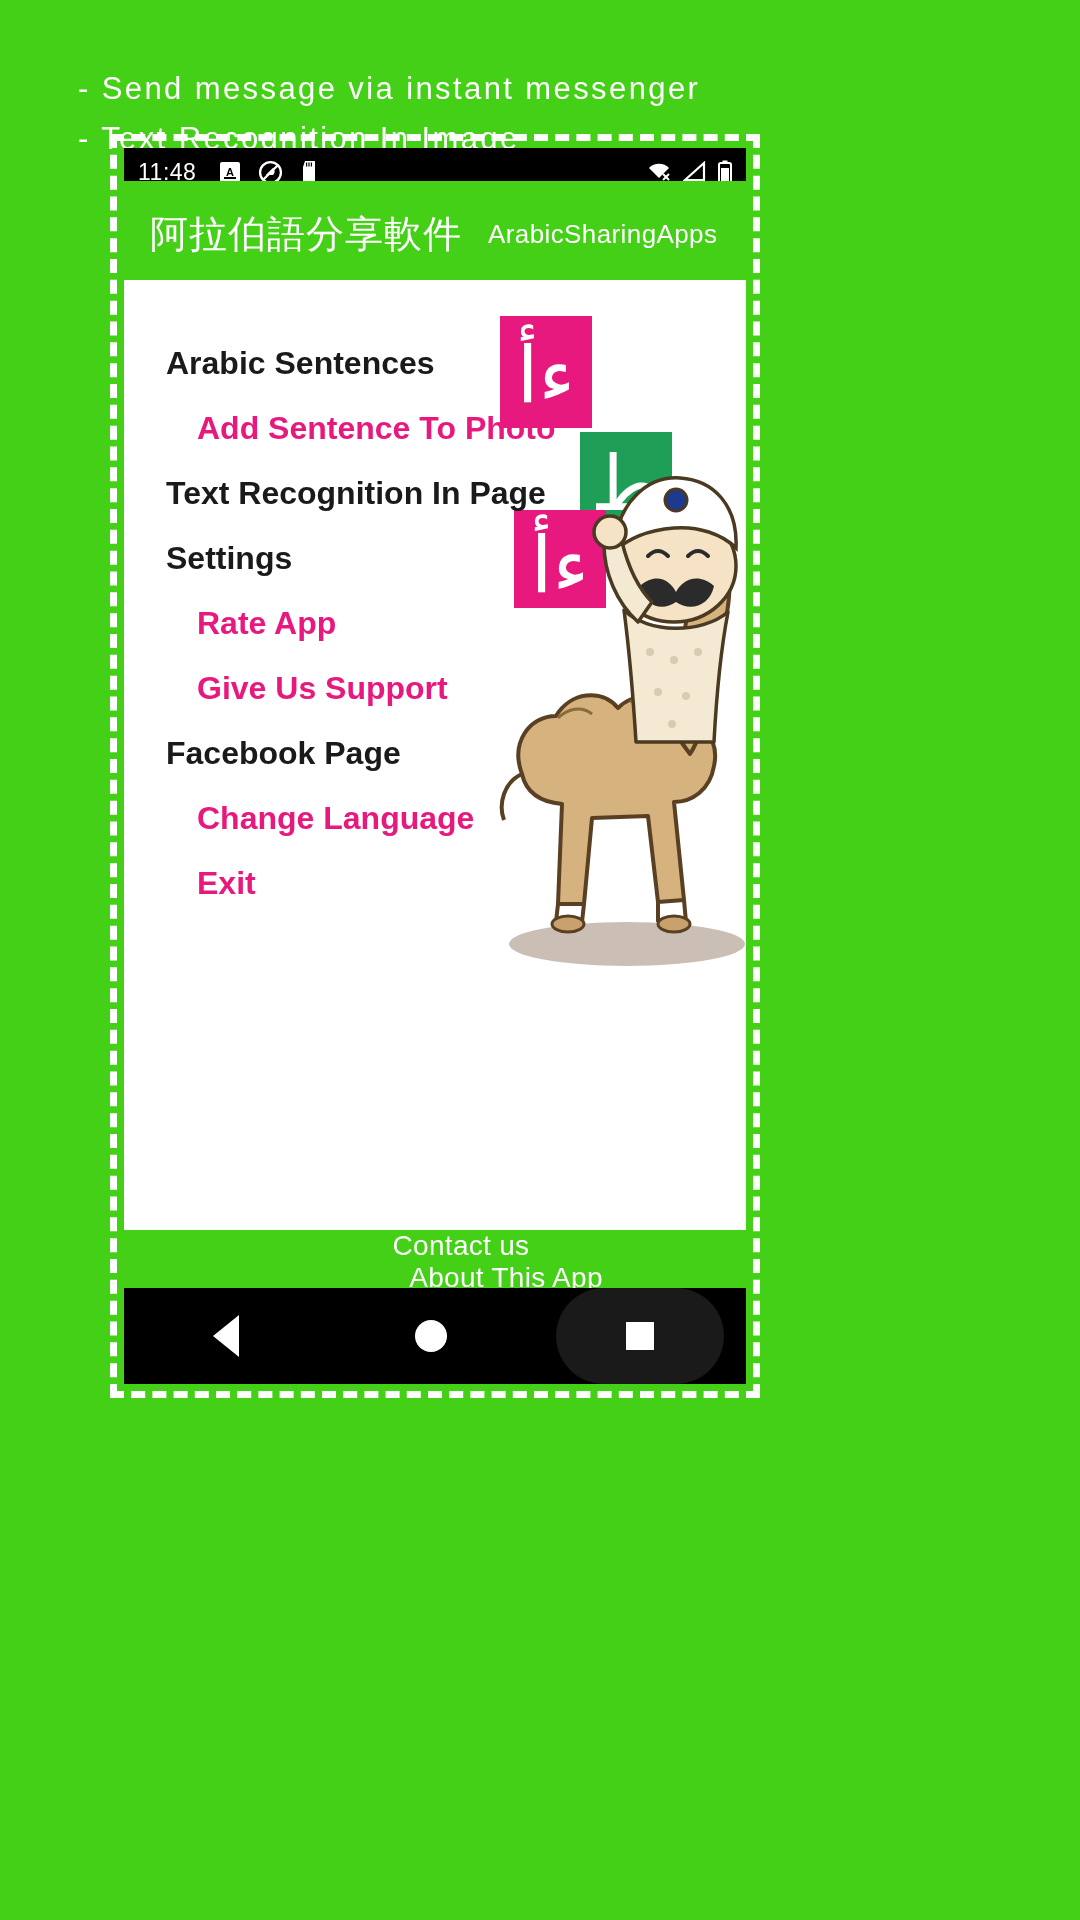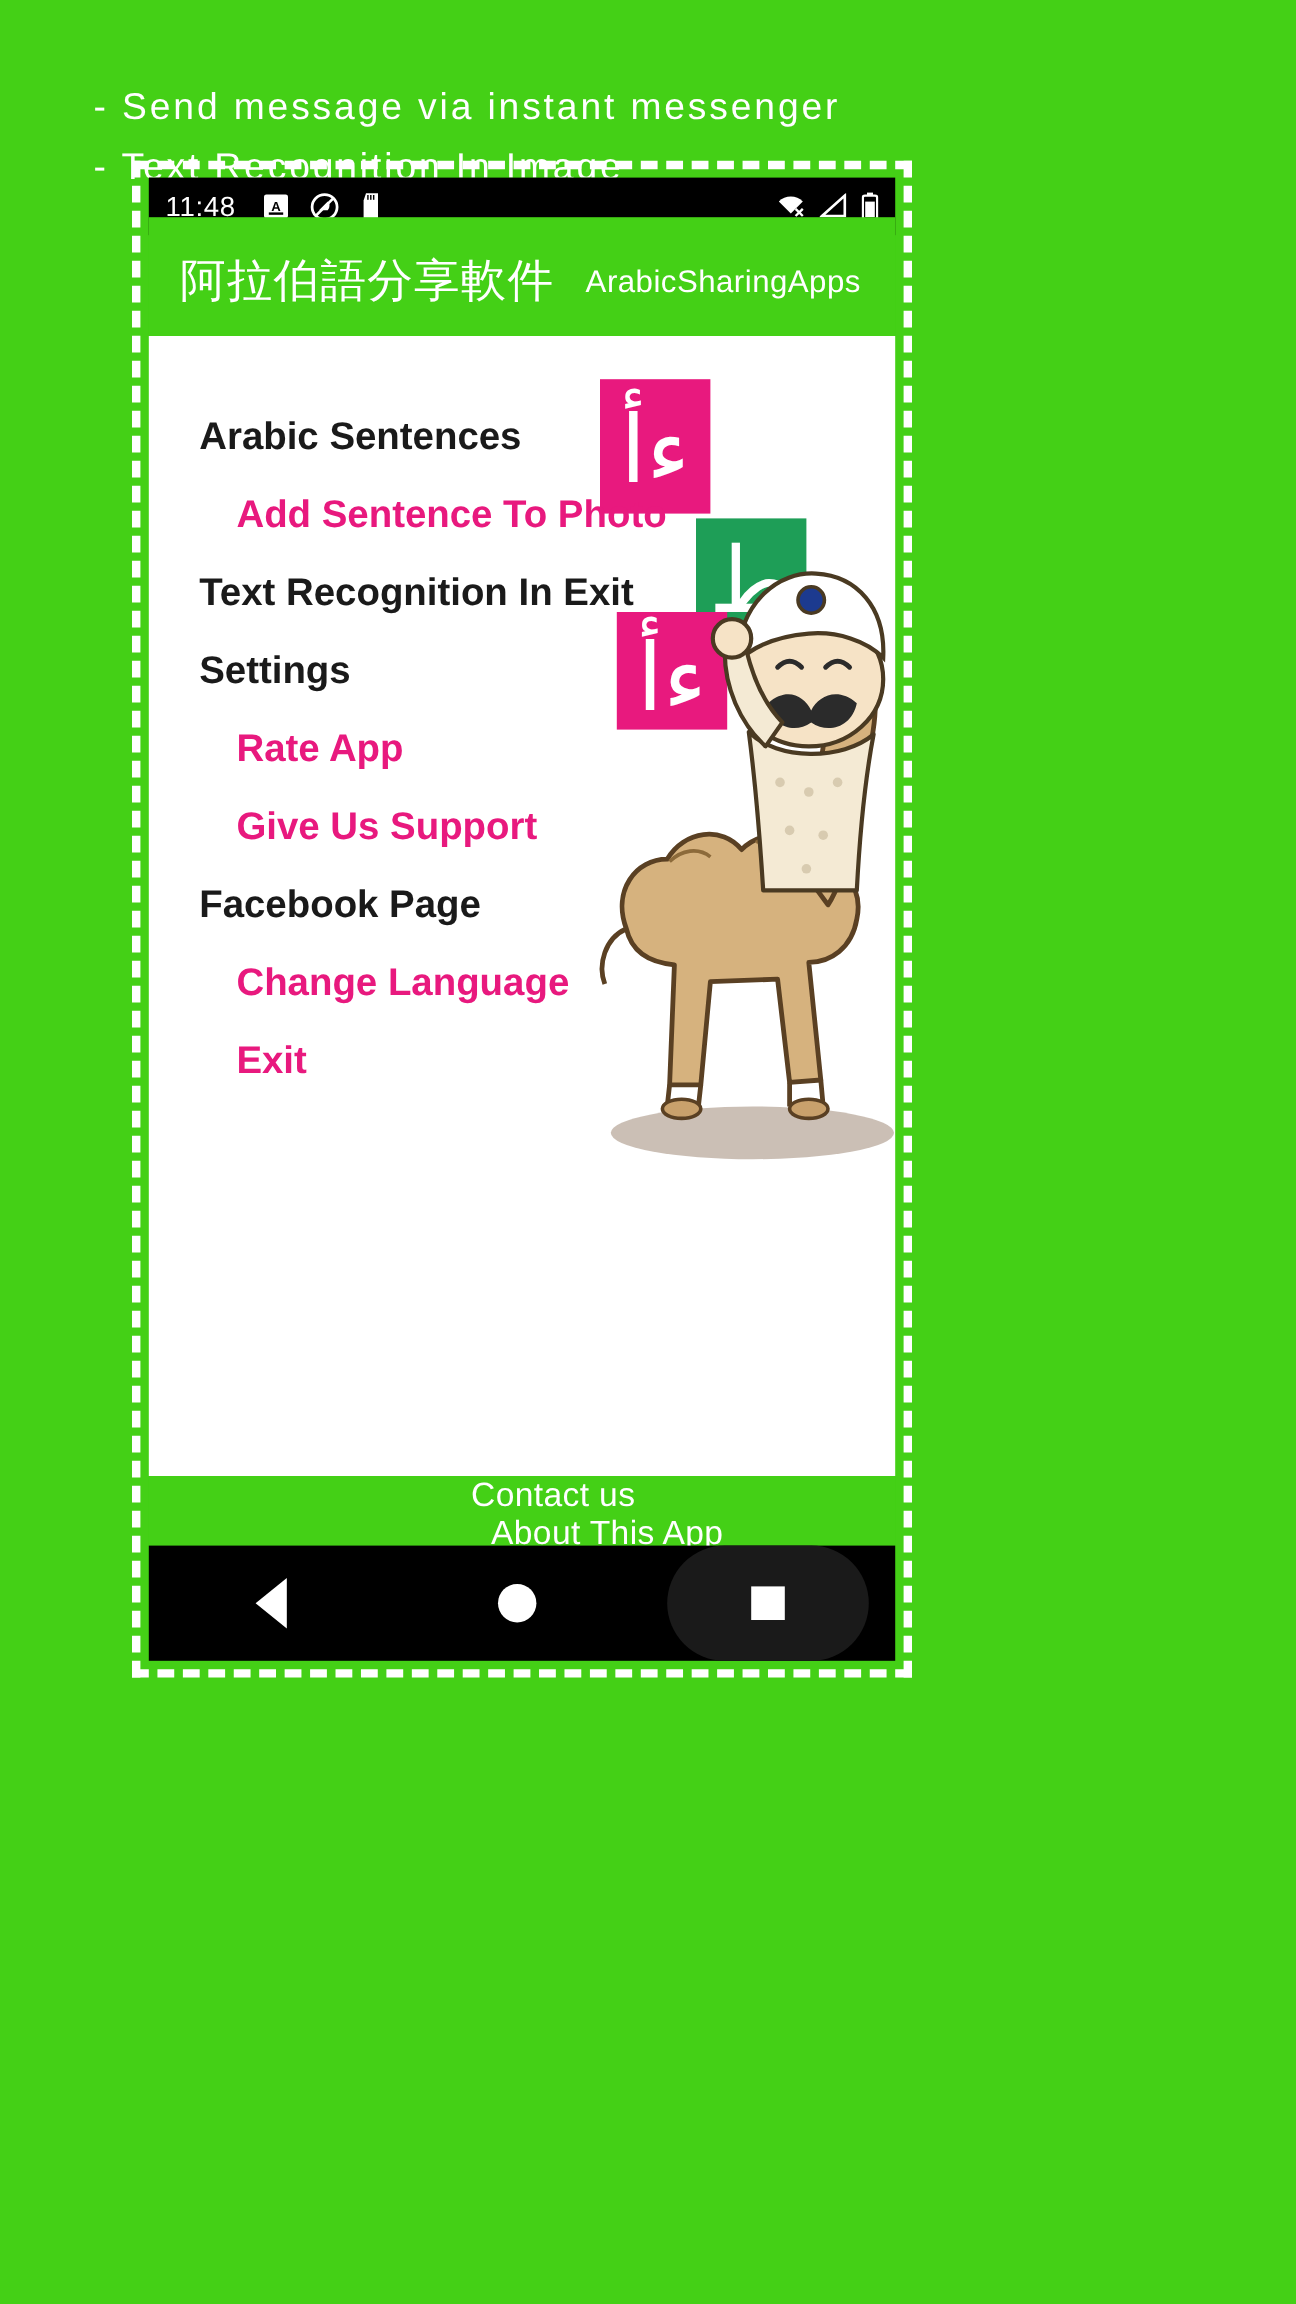--- a/index.html
+++ b/index.html
@@ -269,21 +269,21 @@
               <circle cx="206" cy="388" r="4"></circle>
             <circle cx="234" cy="392" r="4"></circle>
               <circle cx="220" cy="420" r="4"></circle>
           </g>
         </svg>
       </div>
 
       <div id="menu-list">
         <div class="menu-item dark">Arabic Sentences</div>
         <div class="menu-item pink">Add Sentence To Photo</div>
-        <div class="menu-item dark">Text Recognition In Exit</div>
+        <div class="menu-item dark">Text Recognition In Page</div>
         <div class="menu-item dark">Settings</div>
         <div class="menu-item pink">Rate App</div>
         <div class="menu-item pink">Give Us Support</div>
         <div class="menu-item dark">Facebook Page</div>
         <div class="menu-item pink">Change Language</div>
         <div class="menu-item pink">Exit</div>
       </div>
     </div>
 
     <div id="footer">

